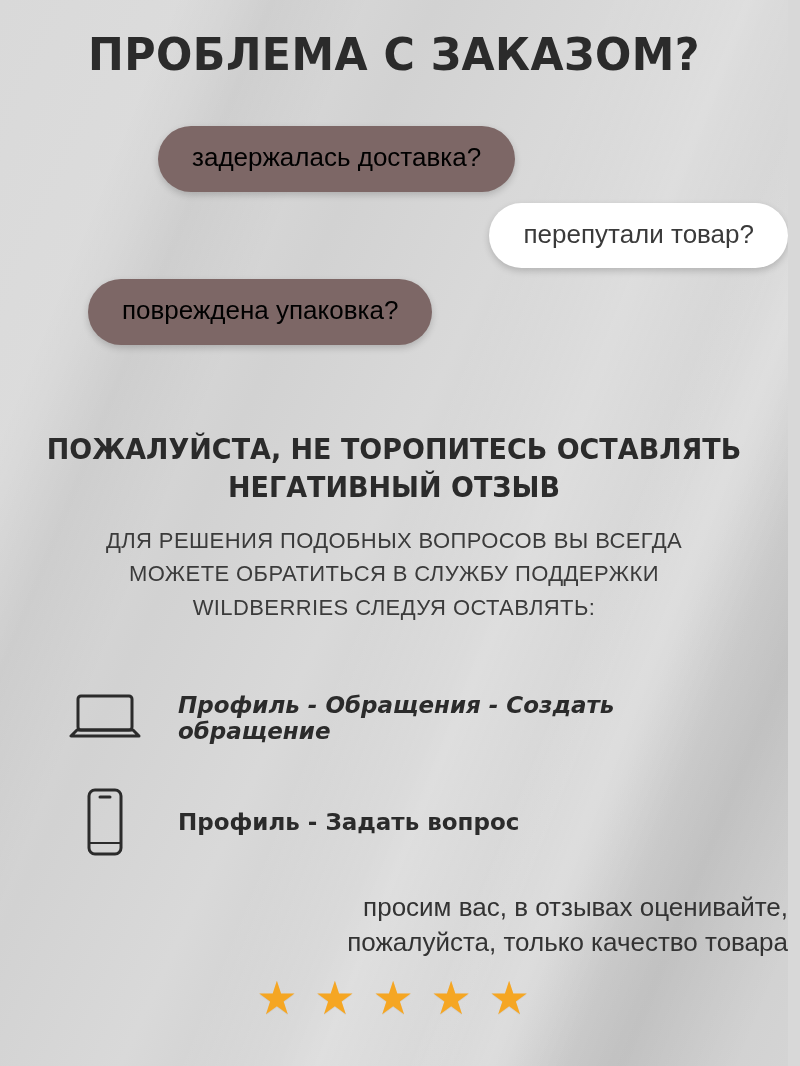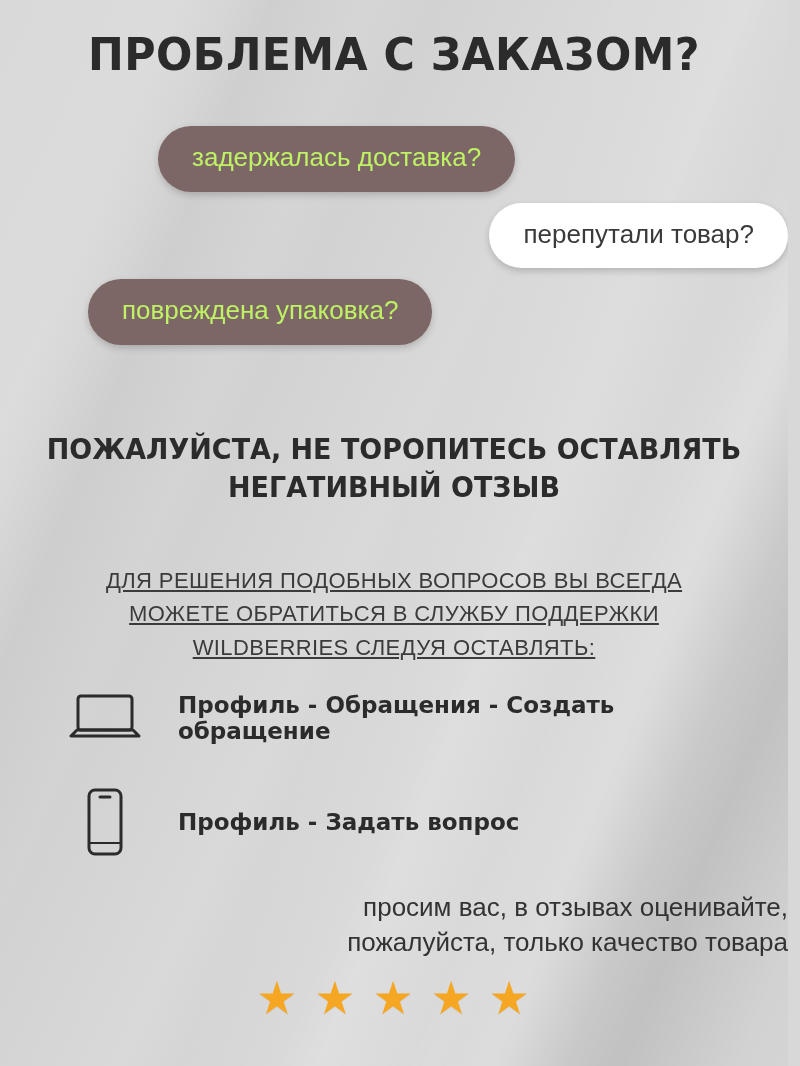--- a/index.html
+++ b/index.html
@@ -86,21 +86,21 @@
     line-height: 1.1;
     padding: 17px 34px 20px 34px;
     box-shadow: 0 3px 7px rgba(0,0,0,0.18);
   }
   .bubble-row { width: 100%; }
   .bubble-row.r1 { text-align: left; padding-left: 158px; }
   .bubble-row.r2 { text-align: right; padding-left: 322px; margin-top: 11px; }
   .bubble-row.r3 { text-align: left; padding-left: 88px; margin-top: 11px; }
   .bubble.dark {
     background: #7d6766;
-    color: #bef264;
+    color: #000000;
   }
   .bubble.light {
     background: #ffffff;
     color: #3a3a3a;
   }
 
   .subhead {
     position: absolute;
     top: 430px;
     left: 0;
@@ -109,29 +109,28 @@
     font-family: "DejaVu Sans", sans-serif;
     font-weight: bold;
     font-size: 29px;
     line-height: 1.32;
     color: #2b2b2b;
     transform: scaleX(0.93);
   }
 
   .instructions {
     position: absolute;
-    top: 564px;
+    top: 524px;
     left: 0;
     width: 100%;
     text-align: center;
     font-size: 22px;
     line-height: 1.52;
     letter-spacing: 0.4px;
     color: #3b3b3b;
-    text-decoration: underline;
   }
 
   .steps {
     position: absolute;
     top: 672px;
     left: 0;
     width: 100%;
   }
   .step {
     display: flex;
@@ -148,21 +147,21 @@
   .step .step-text {
     font-family: "DejaVu Sans", sans-serif;
     font-weight: bold;
     font-size: 23px;
     color: #2b2b2b;
     padding-left: 30px;
     line-height: 1.15;
   }
   .step.laptop { height: 92px; }
   .step.phone { height: 100px; margin-top: 8px; }
-  .step.laptop .step-text { max-width: 580px; }
+  .step.laptop .step-text { max-width: 580px; font-style: italic; }
 
   .closing {
     position: absolute;
     top: 890px;
     left: 0;
     width: 100%;
     text-align: right;
     font-size: 26px;
     line-height: 1.35;
     color: #333333;

